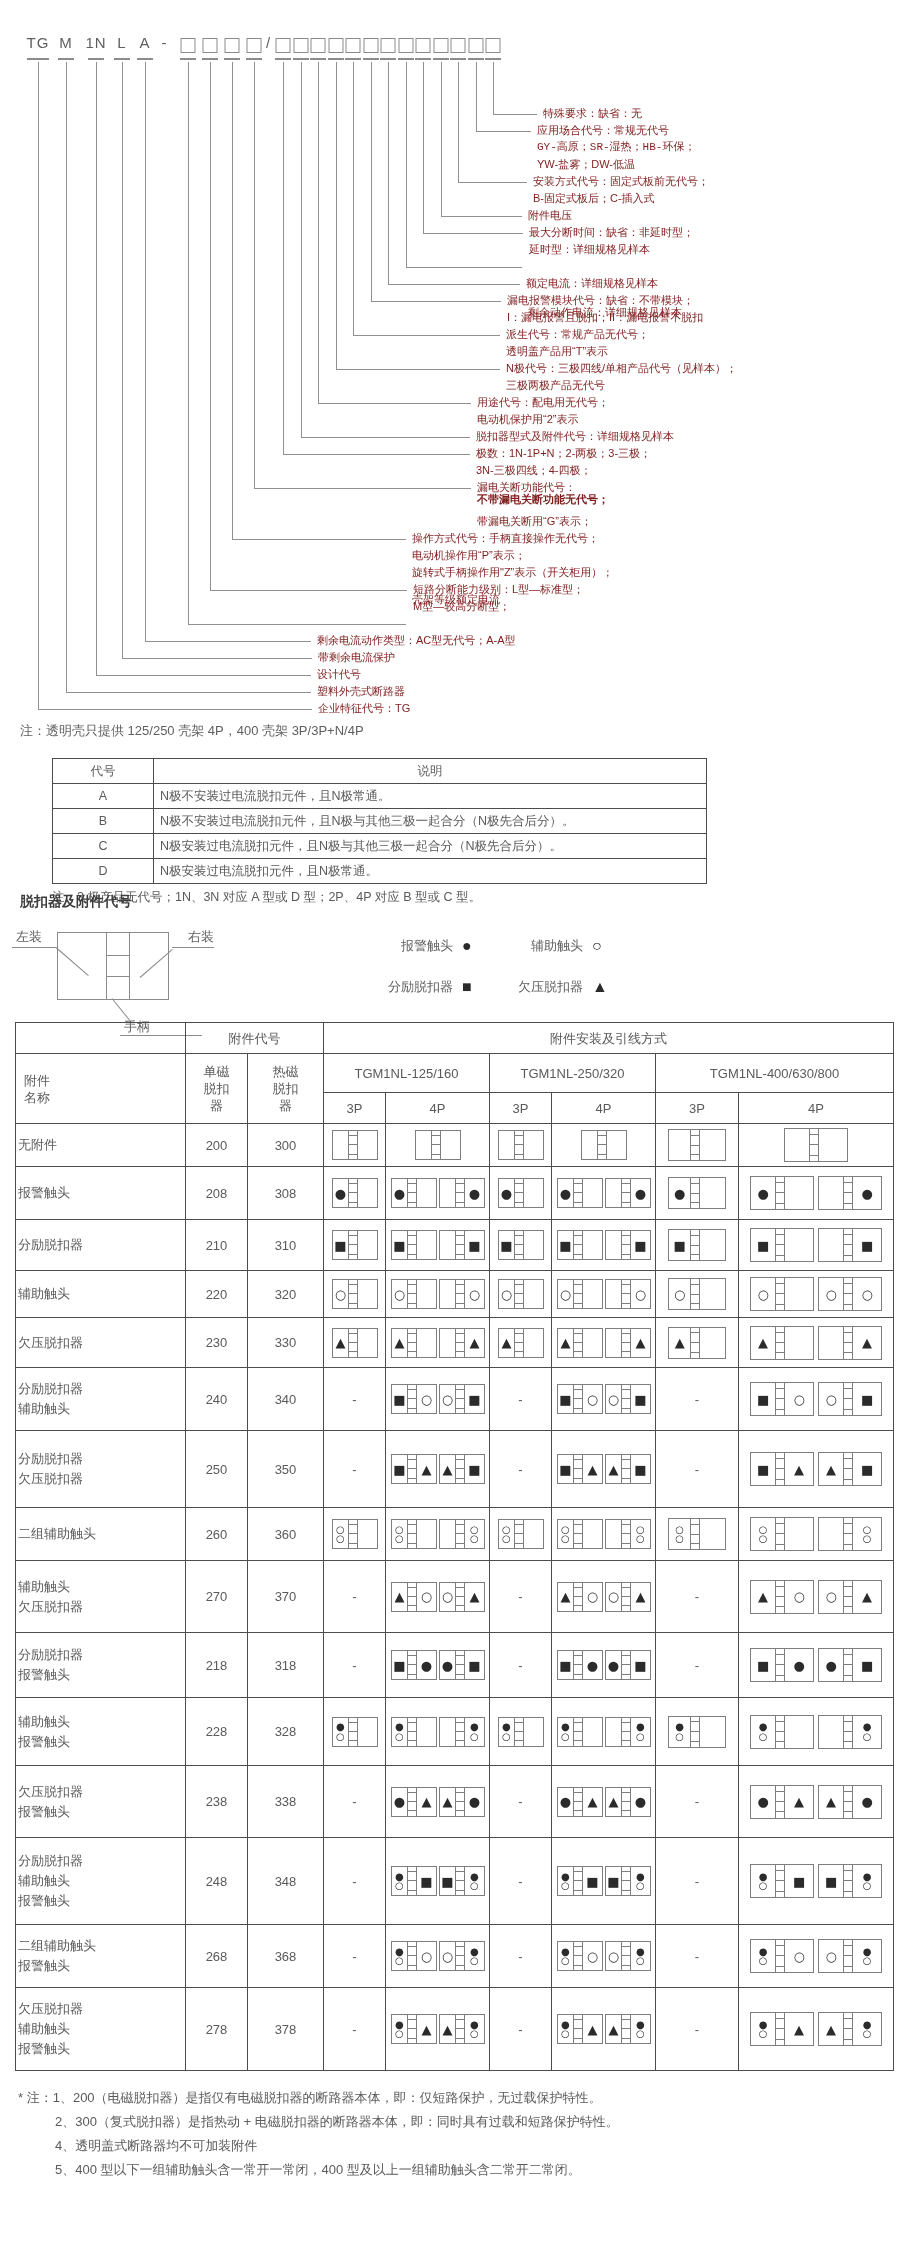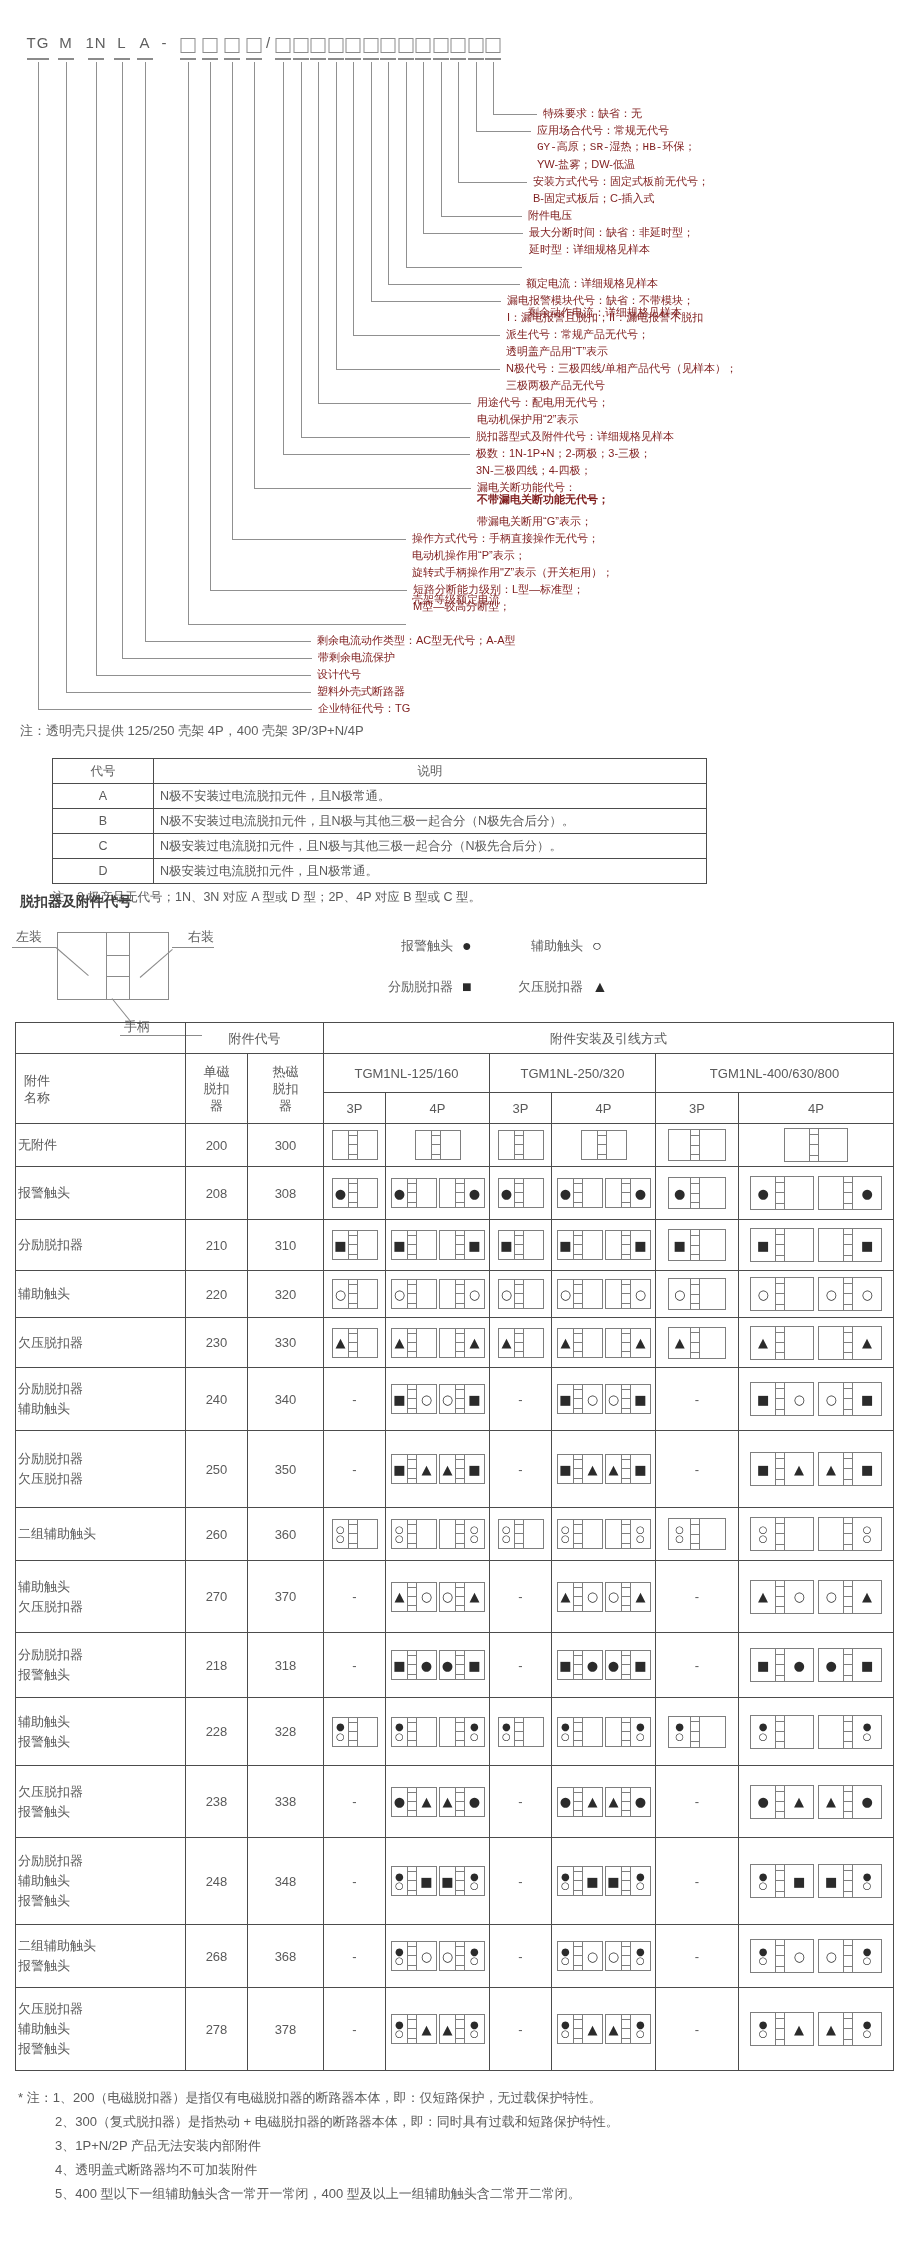--- a/index.html
+++ b/index.html
@@ -1475,17 +1475,16 @@
                 </span>
               </span></td>
           </tr>
         </tbody>
     </table>
   </div>
 
   <div id="footnotes">
       <div class="fn">* 注：1、200（电磁脱扣器）是指仅有电磁脱扣器的断路器本体，即：仅短路保护，无过载保护特性。</div>
       <div class="fn ind">2、300（复式脱扣器）是指热动 + 电磁脱扣器的断路器本体，即：同时具有过载和短路保护特性。</div>
-      <div class="fn ind">3、1P+N/2P 产品无法安装内部附件</div>
       <div class="fn ind">4、透明盖式断路器均不可加装附件</div>
       <div class="fn ind">5、400 型以下一组辅助触头含一常开一常闭，400 型及以上一组辅助触头含二常开二常闭。</div>
     </div>
 </div>
 
 </body></html>

